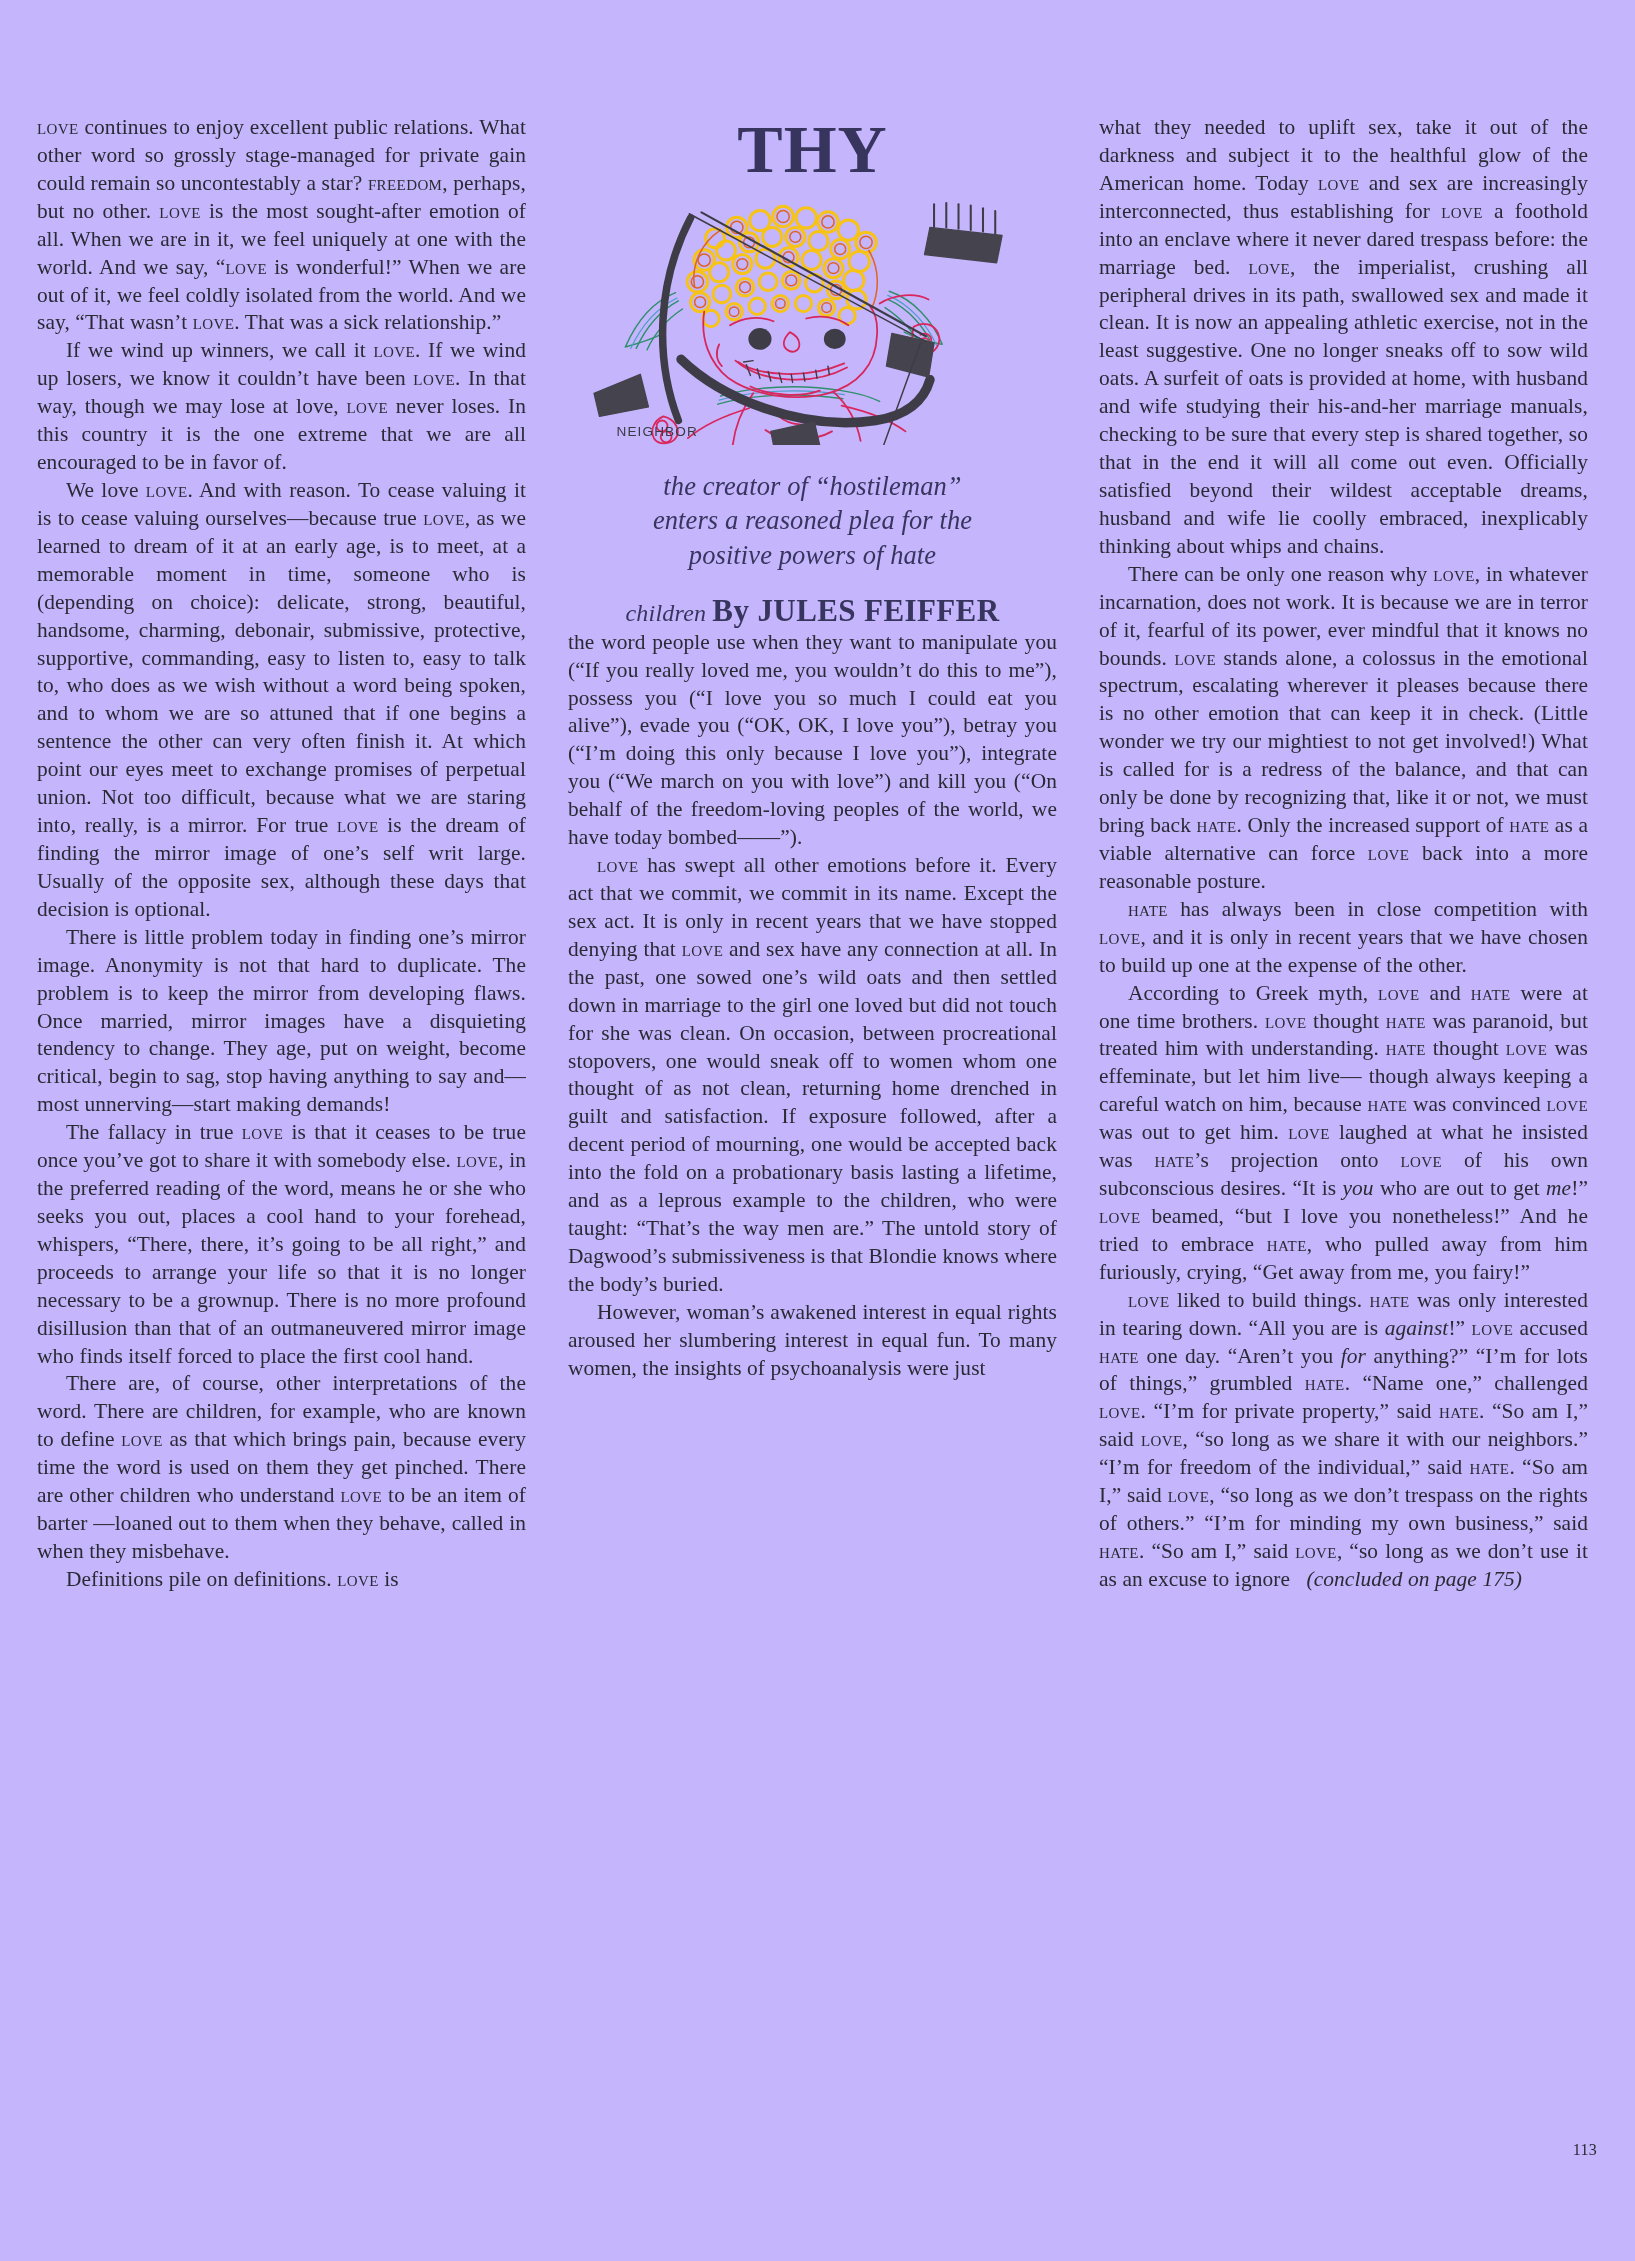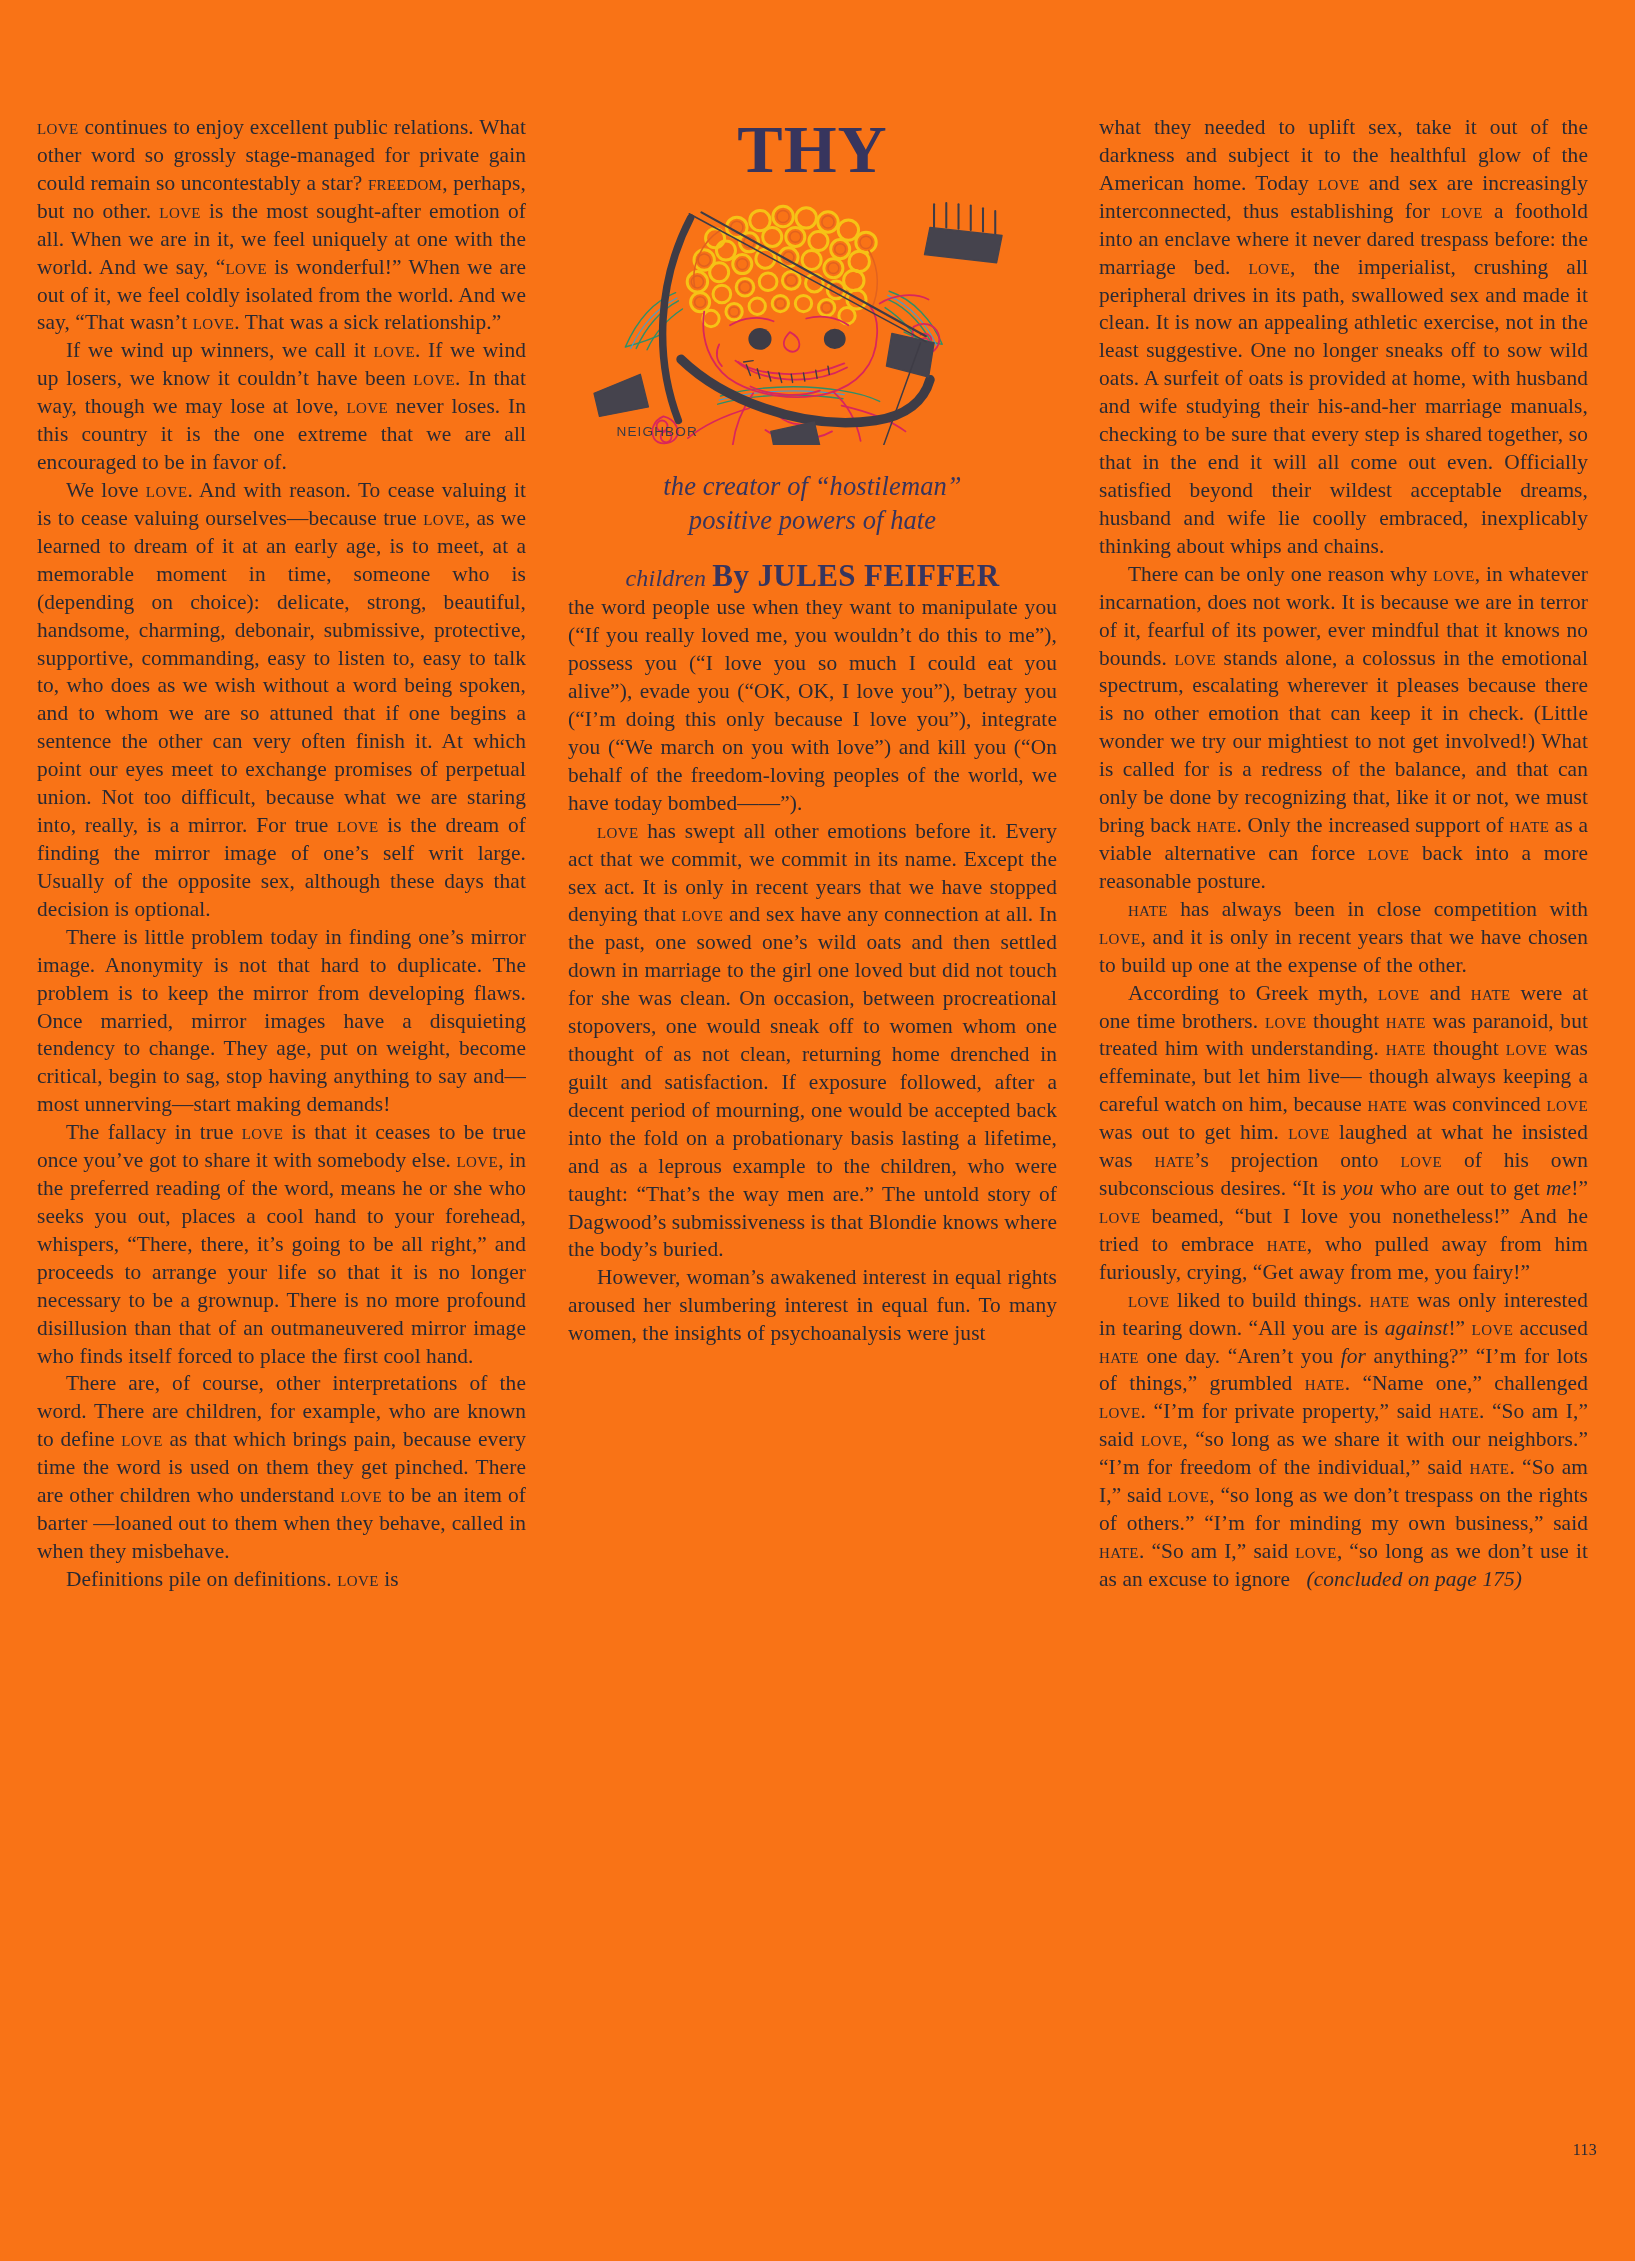--- a/index.html
+++ b/index.html
@@ -4,21 +4,21 @@
 <style>
   html, body {
     margin: 0;
     padding: 0;
     background: #fcfbe8;
   }
   .page {
     position: relative;
     width: 1635px;
     height: 2261px;
-    background: #f97316;
+    background: #c4b5fd;
     box-sizing: border-box;
     font-family: "Liberation Serif", serif;
     color: #2a2a33;
     overflow: hidden;
   }
 
   
   .columns {
     position: absolute;
     left: 37px;
@@ -328,20 +328,21 @@
               <path d="M168 32 L516 220"></path>
               <path d="M508 222 L454 372"></path>
             </g>
           </g>
         </svg>
         <div class="signature">NEIGHBOR</div>
       </div>
 
       <div class="deck">
         <span>the creator of “hostileman”</span>
+        <span>enters a reasoned plea for the</span>
         <span>positive powers of hate</span>
       </div>
 
       <div class="byline">
         <span class="kicker">children</span><span class="author">By JULES FEIFFER</span>
       </div>
 
       <p class="noind body-start">the word people use when they want to manipulate you (“If you really loved me, you wouldn’t do this to me”), possess you (“I love you so much I could eat you alive”), evade you (“OK, OK, I love you”), betray you (“I’m doing this only because I love you”), integrate you (“We march on you with love”) and kill you (“On behalf of the freedom-loving peoples of the world, we have today bombed——”).</p>
 
       <p><span class="sc">love</span> has swept all other emotions before it. Every act that we commit, we commit in its name. Except the sex act. It is only in recent years that we have stopped denying that <span class="sc">love</span> and sex have any connection at all. In the past, one sowed one’s wild oats and then settled down in marriage to the girl one loved but did not touch for she was clean. On occasion, between procreational stopovers, one would sneak off to women whom one thought of as not clean, returning home drenched in guilt and satisfaction. If exposure followed, after a decent period of mourning, one would be accepted back into the fold on a probationary basis lasting a lifetime, and as a leprous example to the children, who were taught: “That’s the way men are.” The untold story of Dagwood’s submissiveness is that Blondie knows where the body’s buried.</p>

